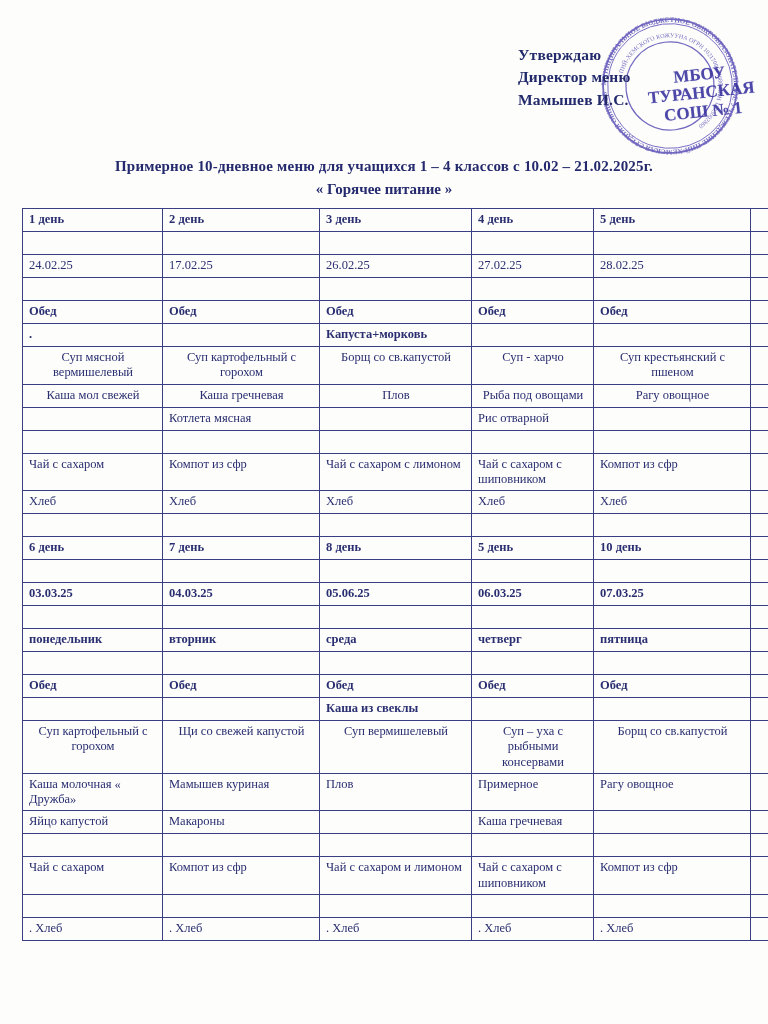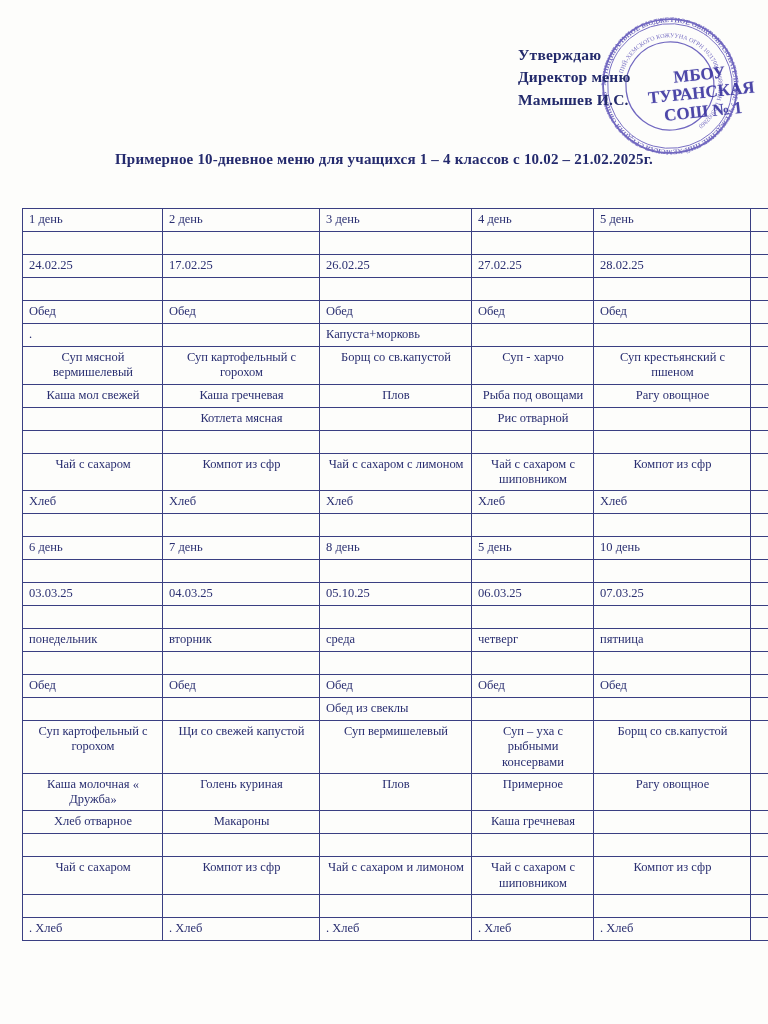--- a/index.html
+++ b/index.html
@@ -59,21 +59,21 @@
     font-size: 17px;
     line-height: 1.08;
     transform: rotate(-6deg);
     opacity: 0.9;
     text-align: center;
     text-shadow: 0 0 1px rgba(58,52,160,0.4);
   }
 
   .title {
     position: absolute;
-    top: 148px;
+    top: 155px;
     left: 0;
     width: 768px;
     text-align: center;
     font-weight: bold;
     font-size: 15px;
     line-height: 1.5;
     color: #242a6d;
   }
   .title .line1 { letter-spacing: 0.2px; }
   .title .line2 { font-size: 15px; }
@@ -96,22 +96,22 @@
     line-height: 1.22;
     word-wrap: break-word;
   }
   td.c0 { width: 128px; }
   td.c1 { width: 145px; }
   td.c2 { width: 140px; }
   td.c3 { width: 110px; }
   td.c4 { width: 145px; }
   td.c5 { width: 56px; }
 
-  .b { font-weight: normal; }
-  .tall { height: 30px; text-align: center; }
+  .b { font-weight: bold; }
+  .tall { height: 30px; }
   .tall2 { height: 46px; text-align: center; }
   .thin { height: 13px; }
   .indent { padding-left: 10px; }
 </style>
 </head>
 <body>
 
 <div class="page">
 
   <div class="stamp">
@@ -139,20 +139,21 @@
   </div>
 
   <div class="approval">
     <div>Утверждаю</div>
     <div>Директор меню</div>
     <div>Мамышев И.С.</div>
   </div>
 
   <div class="title">
     <div class="line1">Примерное   10-дневное меню для  учащихся   1 – 4 классов с 10.02 – 21.02.2025г.</div>
+    <div class="line2">« Горячее питание »</div>
   </div>
 
   <table class="menu">
     <tbody id="menu-body">
         <tr>
           <td class="c0 b">1 день</td>
           <td class="c1 b">2 день</td>
           <td class="c2 b">3 день</td>
           <td class="c3 b">4 день</td>
           <td class="c4 b">5 день</td>
@@ -266,21 +267,21 @@
           <td class="c0 thin"></td>
           <td class="c1 thin"></td>
           <td class="c2 thin"></td>
           <td class="c3 thin"></td>
           <td class="c4 thin"></td>
           <td class="c5 thin"></td>
         </tr>
         <tr>
           <td class="c0 b">03.03.25</td>
           <td class="c1 b indent">04.03.25</td>
-          <td class="c2 b indent">05.10.25</td>
+          <td class="c2 b indent">05.06.25</td>
           <td class="c3 b indent">06.03.25</td>
           <td class="c4 b indent">07.03.25</td>
           <td class="c5 b indent"></td>
         </tr>
         <tr>
           <td class="c0 thin"></td>
           <td class="c1 thin"></td>
           <td class="c2 thin"></td>
           <td class="c3 thin"></td>
           <td class="c4 thin"></td>
@@ -306,43 +307,43 @@
           <td class="c0 b">Обед</td>
           <td class="c1 b">Обед</td>
           <td class="c2 b">Обед</td>
           <td class="c3 b">Обед</td>
           <td class="c4 b">Обед</td>
           <td class="c5 b"></td>
         </tr>
         <tr>
           <td class="c0 b"></td>
           <td class="c1 b"></td>
-          <td class="c2 b">Обед из свеклы</td>
+          <td class="c2 b">Каша из свеклы</td>
           <td class="c3 b"></td>
           <td class="c4 b"></td>
           <td class="c5 b"></td>
         </tr>
         <tr>
           <td class="c0 tall2">Суп картофельный с горохом</td>
           <td class="c1 tall2">Щи   со свежей капустой</td>
           <td class="c2 tall2">Суп вермишелевый</td>
           <td class="c3 tall2">Суп – уха с рыбными консервами</td>
           <td class="c4 tall2">Борщ со св.капустой</td>
           <td class="c5 tall2"></td>
         </tr>
         <tr>
           <td class="c0 tall">Каша молочная « Дружба»</td>
-          <td class="c1 tall">Голень куриная</td>
+          <td class="c1 tall">Мамышев куриная</td>
           <td class="c2 tall">Плов</td>
           <td class="c3 tall">Примерное</td>
           <td class="c4 tall">Рагу овощное</td>
           <td class="c5 tall"></td>
         </tr>
         <tr>
-          <td class="c0 tall">Хлеб отварное</td>
+          <td class="c0 tall">Яйцо капустой</td>
           <td class="c1 tall">Макароны</td>
           <td class="c2 tall"></td>
           <td class="c3 tall">Каша гречневая</td>
           <td class="c4 tall"></td>
           <td class="c5 tall"></td>
         </tr>
         <tr>
           <td class="c0 thin"></td>
           <td class="c1 thin"></td>
           <td class="c2 thin"></td>

